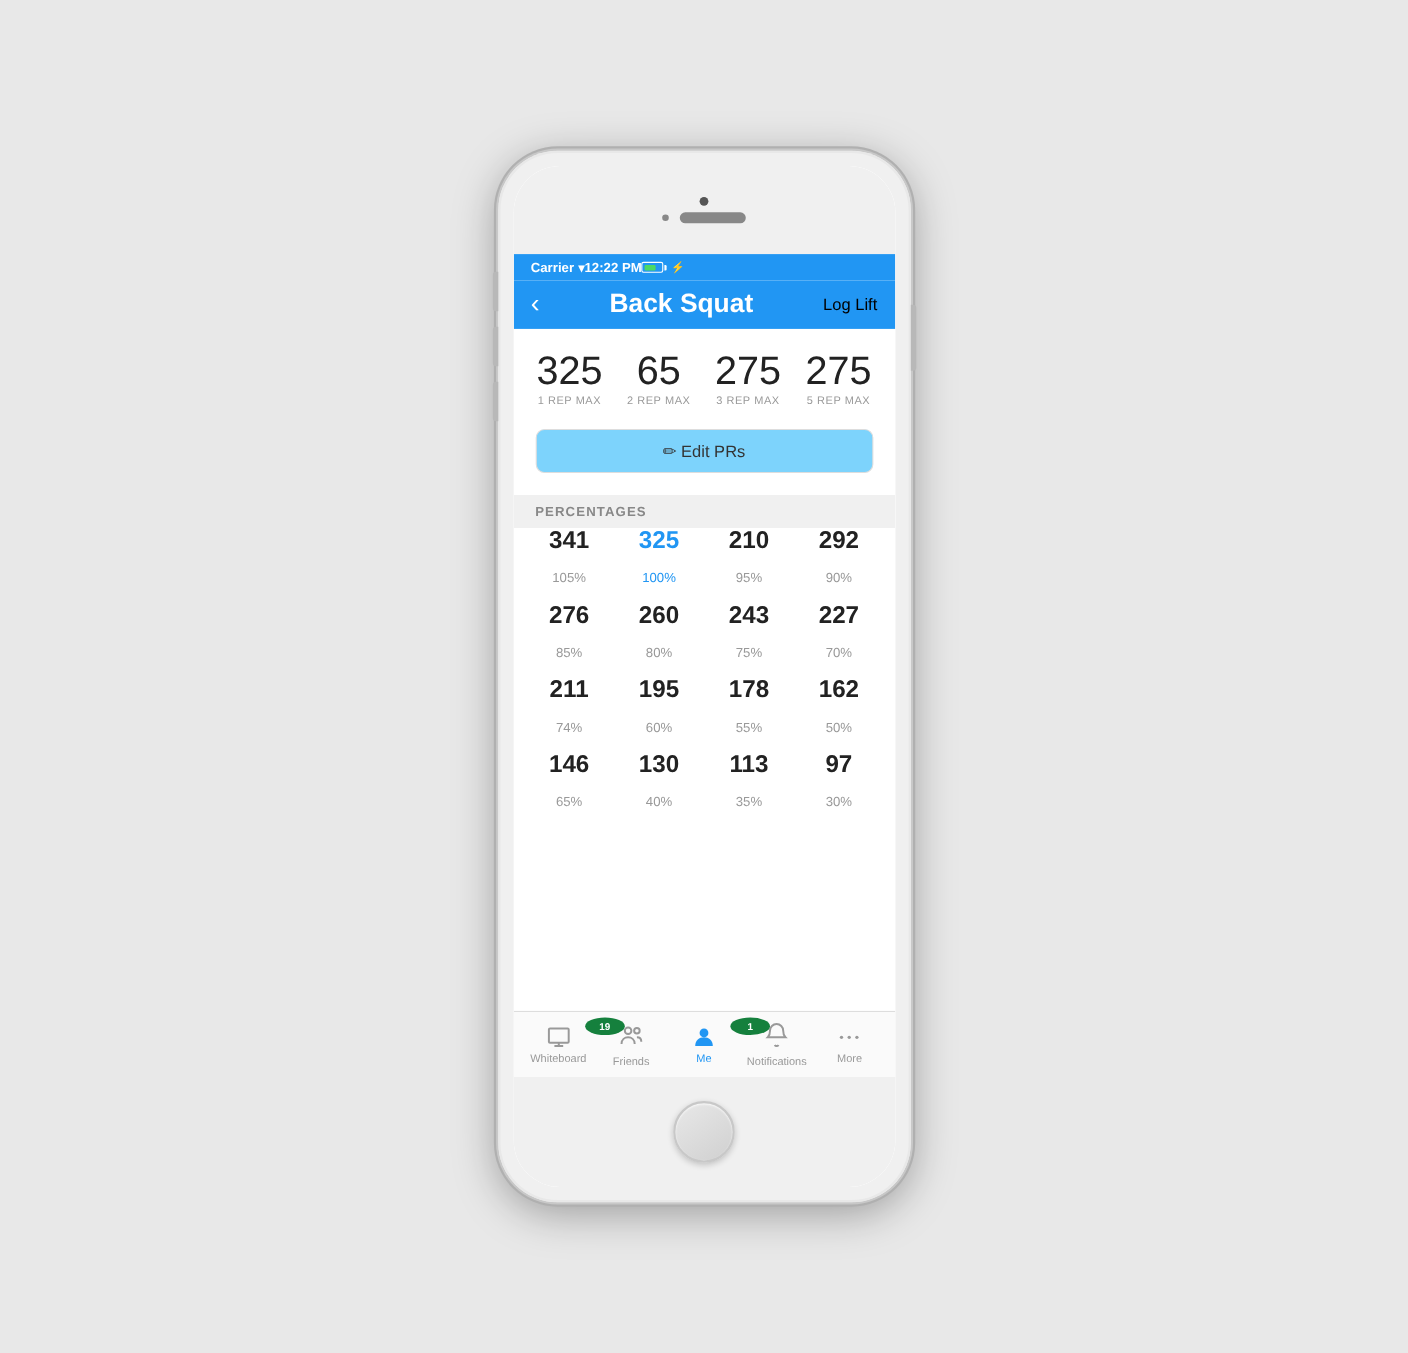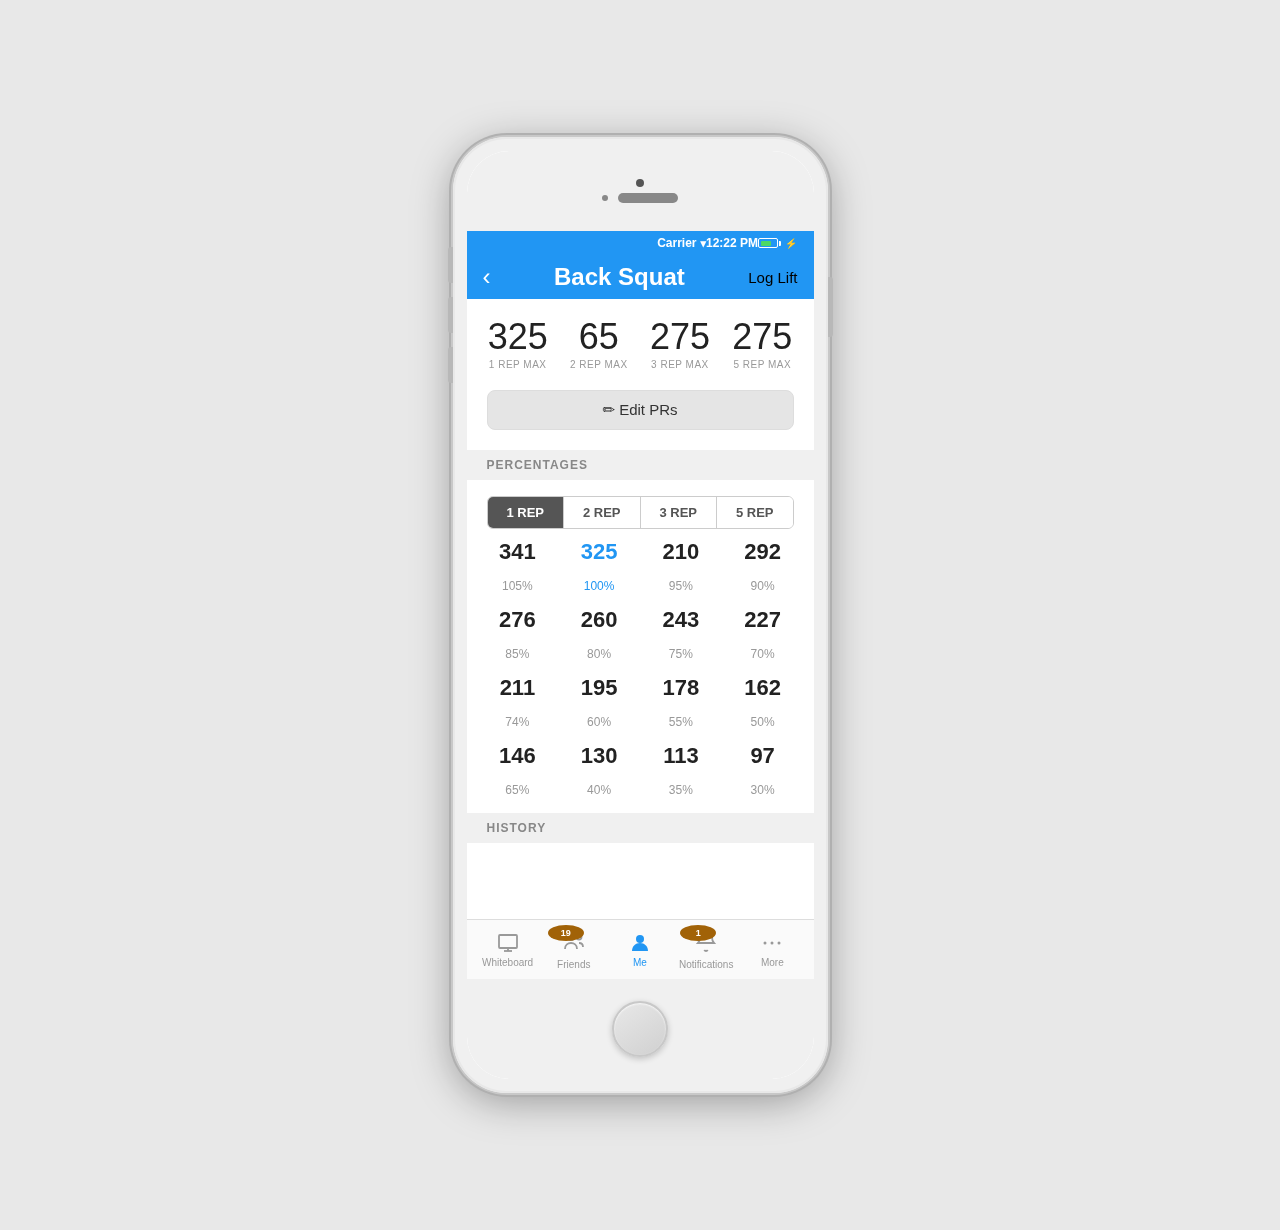--- a/index.html
+++ b/index.html
@@ -98,21 +98,21 @@
     .screen {
       background: #fff;
       overflow: hidden;
     }
 
     
     .status-bar {
       background: #2196F3;
       color: white;
       display: flex;
-      justify-content: flex-end;
+      justify-content: flex-start;
       align-items: center;
       padding: 4px 16px;
       font-size: 12px;
       font-weight: 600;
       height: 24px;
     }
 
     .status-left { display: flex; align-items: center; gap: 4px; }
     .status-center { font-size: 12px; font-weight: 700; }
     .status-right { display: flex; align-items: center; gap: 4px; }
@@ -210,21 +210,21 @@
     }
 
     
     .edit-prs-container {
       padding: 4px 20px 20px;
     }
 
     .edit-prs-btn {
       width: 100%;
       border: 1px solid #ddd;
-      background: #e5e5e5;
+      background: #7dd3fc;
       border-radius: 8px;
       padding: 10px;
       text-align: center;
       font-size: 15px;
       color: #333;
       cursor: pointer;
       display: flex;
       align-items: center;
       justify-content: center;
       gap: 6px;
@@ -348,22 +348,22 @@
       color: #999;
     }
 
     .tab-label.active {
       color: #2196F3;
     }
 
     .badge {
       position: absolute;
       top: -4px;
-      right: 2px;
-      background: #a16207;
+      right: 18px;
+      background: #15803d;
       color: white;
       font-size: 9px;
       font-weight: 700;
       width: 36px;
       height: 16px;
       border-radius: 50%;
       display: flex;
       align-items: center;
       justify-content: center;
     }
@@ -452,26 +452,20 @@
             <div class="pr-label">5 REP MAX</div>
           </div>
         </div>
 
         <div class="edit-prs-container">
           <button class="edit-prs-btn">✏ Edit PRs</button>
         </div>
 
         <div class="section-header">PERCENTAGES</div>
 
-        <div class="rep-tabs">
-          <div class="rep-tab active">1 REP</div>
-          <div class="rep-tab">2 REP</div>
-          <div class="rep-tab">3 REP</div>
-          <div class="rep-tab">5 REP</div>
-        </div>
 
         <div class="pct-grid">
 
           <div class="pct-cell">
             <div class="pct-value">341</div>
             <div class="pct-percent">105%</div>
           </div>
           <div class="pct-cell">
             <div class="pct-value highlight">325</div>
             <div class="pct-percent highlight">100%</div>
@@ -530,21 +524,20 @@
           <div class="pct-cell">
             <div class="pct-value">113</div>
             <div class="pct-percent">35%</div>
           </div>
           <div class="pct-cell">
             <div class="pct-value">97</div>
             <div class="pct-percent">30%</div>
           </div>
         </div>
 
-        <div class="section-header history-section">HISTORY</div>
 
 
       </div>
 
       <div class="tab-bar">
 
         <div class="tab-item">
           <svg class="tab-svg" viewBox="0 0 24 24" fill="none" stroke="#999" stroke-width="1.8">
             <rect x="3" y="4" width="18" height="13" rx="1"></rect>
             <line x1="8" y1="20" x2="16" y2="20"></line>

